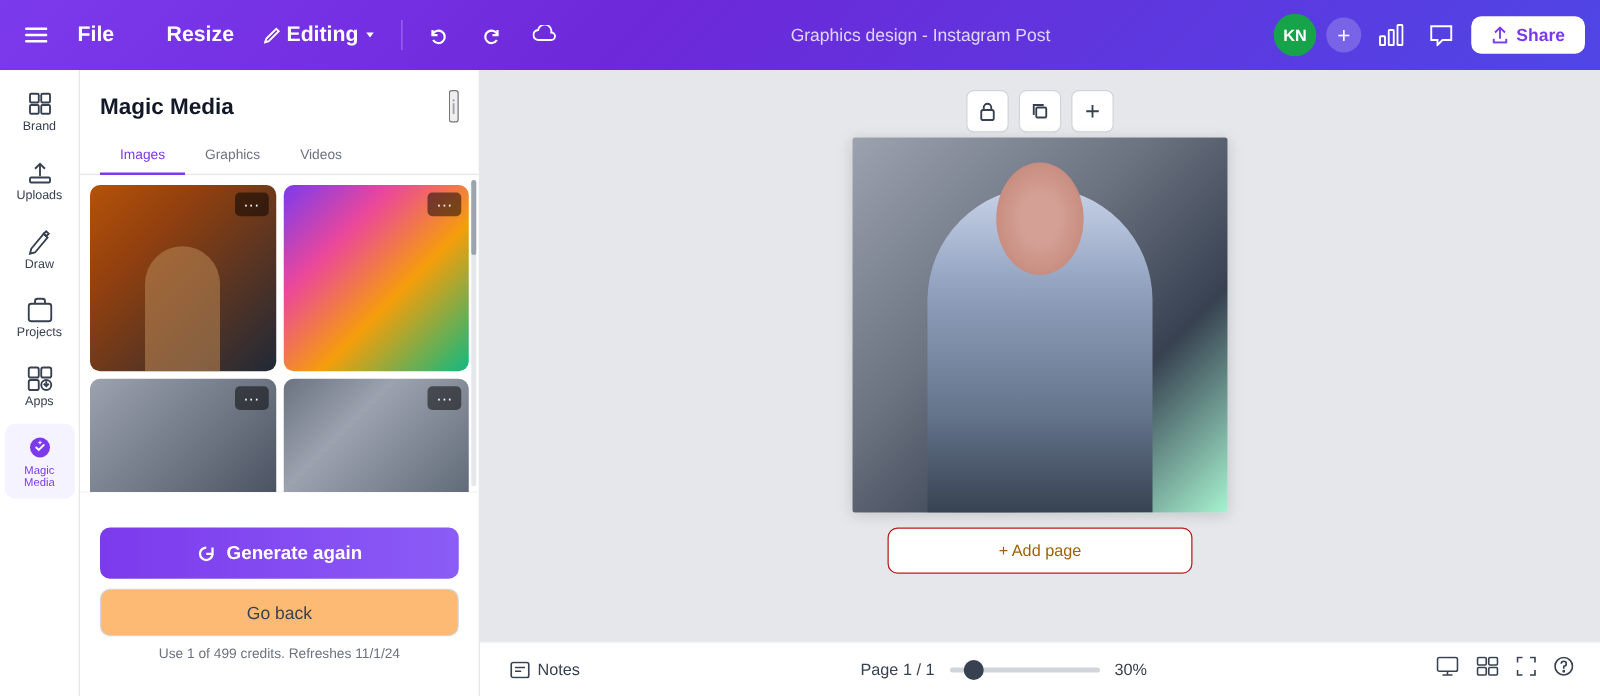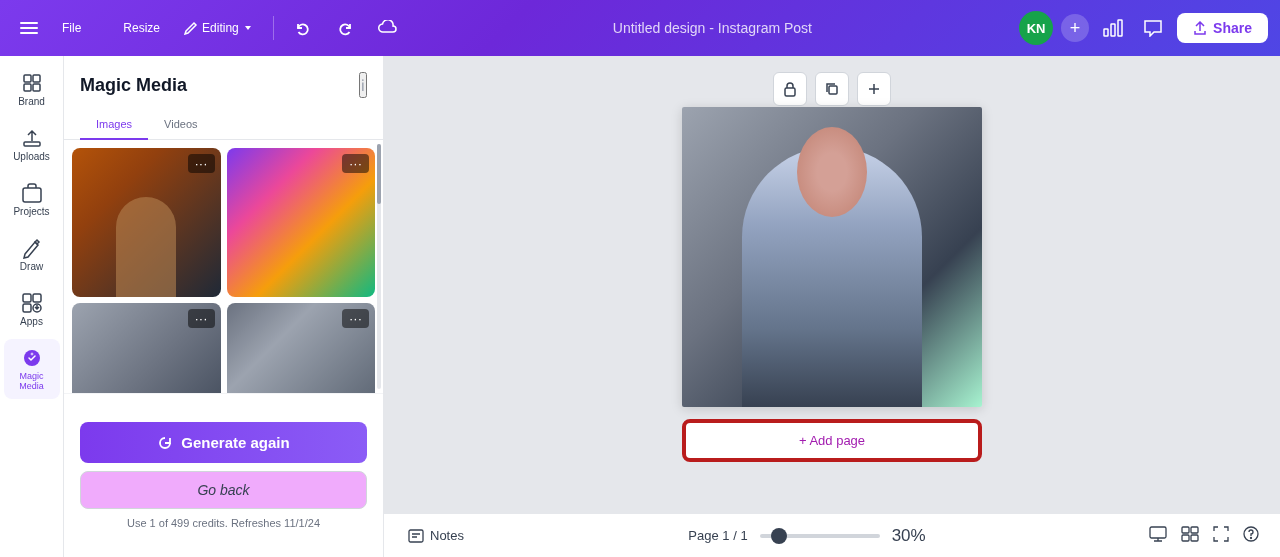--- a/index.html
+++ b/index.html
@@ -19,22 +19,22 @@
     .toolbar-btn {
       background: none;
       border: none;
       color: white;
       cursor: pointer;
       padding: 6px 8px;
       border-radius: 6px;
       display: flex;
       align-items: center;
       gap: 4px;
-      font-size: 12px;
-      font-weight: 400;
+      font-size: 17px;
+      font-weight: 700;
     }
     .toolbar-divider { width: 1px; height: 24px; background: rgba(255,255,255,0.3); margin: 0 4px; }
     .toolbar-center { flex: 1; text-align: center; color: rgba(255,255,255,0.8); font-size: 14px; }
     .toolbar-right { display: flex; align-items: center; gap: 8px; }
     .avatar-btn {
       width: 34px; height: 34px; border-radius: 50%;
       background: #16a34a; color: white; font-size: 13px; font-weight: 700;
       display: flex; align-items: center; justify-content: center;
       cursor: pointer; border: none;
     }
@@ -211,29 +211,28 @@
       font-weight: 600;
       cursor: pointer;
       display: flex;
       align-items: center;
       justify-content: center;
       gap: 8px;
       margin-bottom: 8px;
     }
     .go-back-btn {
       width: 100%;
-      background: #f0abfc;
+      background: #fdba74;
       color: #374151;
       border: 1px solid #d1d5db;
       border-radius: 8px;
       padding: 10px;
       font-size: 14px;
       font-weight: 500;
       cursor: pointer;
-      font-style: italic;
     }
     .credits-text {
       text-align: center;
       font-size: 11px;
       color: #6b7280;
       margin-top: 8px;
     }
 
     
     .canvas-area {
@@ -299,28 +298,28 @@
       position: absolute;
       top: 20px; left: 50%;
       transform: translateX(-50%);
       width: 70px; height: 90px;
       background: radial-gradient(ellipse, #d4a096 30%, #c08070 100%);
       border-radius: 50%;
     }
 
     .add-page-btn {
       background: white;
-      border: 4px solid #b91c1c;
+      border: 1px solid #b91c1c;
       border-radius: 8px;
       padding: 10px 32px;
       font-size: 13px;
       font-weight: 500;
-      color: #a21caf;
-      cursor: pointer;
-      width: 300px;
+      color: #a16207;
+      cursor: pointer;
+      width: 244px;
     }
 
     
     .bottom-bar {
       height: 44px;
       background: white;
       border-top: 1px solid #e5e7eb;
       display: flex;
       align-items: center;
       padding: 0 16px;
@@ -337,21 +336,21 @@
     .zoom-slider {
       -webkit-appearance: none;
       width: 120px; height: 4px;
       background: #d1d5db; border-radius: 2px; outline: none; cursor: pointer;
     }
     .zoom-slider::-webkit-slider-thumb {
       -webkit-appearance: none;
       width: 16px; height: 16px;
       border-radius: 50%; background: #374151; cursor: pointer;
     }
-    .zoom-pct { font-size: 17px; color: #374151; min-width: 36px; }
+    .zoom-pct { font-size: 13px; color: #374151; min-width: 36px; }
     .bottom-right { display: flex; align-items: center; gap: 4px; }
     .bottom-icon-btn {
       background: none; border: none; cursor: pointer;
       padding: 5px; border-radius: 4px; color: #374151; font-size: 16px;
     }
   </style>
 </head>
 <body>
 
 <div class="toolbar">
@@ -391,21 +390,21 @@
     <svg width="18" height="18" viewBox="0 0 18 18" fill="none" stroke="white" stroke-width="1.8">
         <path d="M14 9a5 5 0 1 0-.5 4"></path>
         <path d="M14 5v4h-4"></path>
       </svg>
   </button>
   <button class="toolbar-btn">
     <svg width="20" height="16" viewBox="0 0 20 16" fill="none" stroke="white" stroke-width="1.5">
         <path d="M5 12a4 4 0 0 1-.5-8A5 5 0 0 1 15 6a3 3 0 1 1 0 6H5z"></path>
       </svg>
   </button>
-  <div class="toolbar-center">Untitled design - Instagram Post</div>
+  <div class="toolbar-center">Graphics design - Instagram Post</div>
   <div class="toolbar-right">
     <button class="avatar-btn">KN</button>
     <button class="plus-btn">+</button>
     <button class="icon-btn">
       <svg width="20" height="18" viewBox="0 0 20 18" fill="none" stroke="white" stroke-width="1.5">
           <rect x="1" y="10" width="4" height="7" rx="0.5"></rect>
           <rect x="8" y="5" width="4" height="12" rx="0.5"></rect>
           <rect x="15" y="1" width="4" height="16" rx="0.5"></rect>
         </svg>
     </button>
@@ -437,31 +436,31 @@
     </div>
     <div class="sidebar-icon-item">
       <svg width="22" height="22" viewBox="0 0 22 22" fill="none" stroke="#374151" stroke-width="1.5">
         <path d="M11 14V4M7 8l4-4 4 4"></path>
           <rect x="3" y="15" width="16" height="4" rx="1"></rect>
       </svg>
       <span class="sidebar-icon-label">Uploads</span>
     </div>
     <div class="sidebar-icon-item">
       <svg width="22" height="22" viewBox="0 0 22 22" fill="none" stroke="#374151" stroke-width="1.5">
+        <path d="M4 17L14 5l3 3L7 20l-4 1 1-4z"></path>
+          <path d="M14 5l2-2 2 2-2 2-2-2z"></path>
+      </svg>
+      <span class="sidebar-icon-label">Draw</span>
+    </div>
+    <div class="sidebar-icon-item">
+      <svg width="22" height="22" viewBox="0 0 22 22" fill="none" stroke="#374151" stroke-width="1.5">
         <rect x="2" y="6" width="18" height="14" rx="2"></rect>
           <path d="M7 6V4a2 2 0 0 1 2-2h4a2 2 0 0 1 2 2v2"></path>
       </svg>
       <span class="sidebar-icon-label">Projects</span>
-    </div>
-    <div class="sidebar-icon-item">
-      <svg width="22" height="22" viewBox="0 0 22 22" fill="none" stroke="#374151" stroke-width="1.5">
-        <path d="M4 17L14 5l3 3L7 20l-4 1 1-4z"></path>
-          <path d="M14 5l2-2 2 2-2 2-2-2z"></path>
-      </svg>
-      <span class="sidebar-icon-label">Draw</span>
     </div>
     <div class="sidebar-icon-item">
       <svg width="22" height="22" viewBox="0 0 22 22" fill="none" stroke="#374151" stroke-width="1.5">
         <rect x="2" y="2" width="8" height="8" rx="1.5"></rect>
           <rect x="12" y="2" width="8" height="8" rx="1.5"></rect>
           <rect x="2" y="12" width="8" height="8" rx="1.5"></rect>
         <circle cx="16" cy="16" r="4"></circle>
           <path d="M16 13v3M14 15l2 2 2-2"></path>
       </svg>
       <span class="sidebar-icon-label">Apps</span>
@@ -476,20 +475,21 @@
     </div>
   </div>
 
   <div class="panel">
     <div class="panel-header">
       <span class="panel-title">Magic Media</span>
       <button class="info-icon">ℹ</button>
     </div>
     <div class="panel-tabs">
       <button class="panel-tab active">Images</button>
+      <button class="panel-tab">Graphics</button>
       <button class="panel-tab">Videos</button>
     </div>
     <div class="panel-content">
       <div class="image-grid">
         <div class="image-card img1">
           <button class="more-btn-visible">···</button>
         </div>
         <div class="image-card img2">
           <button class="more-btn-visible">···</button>
         </div>

